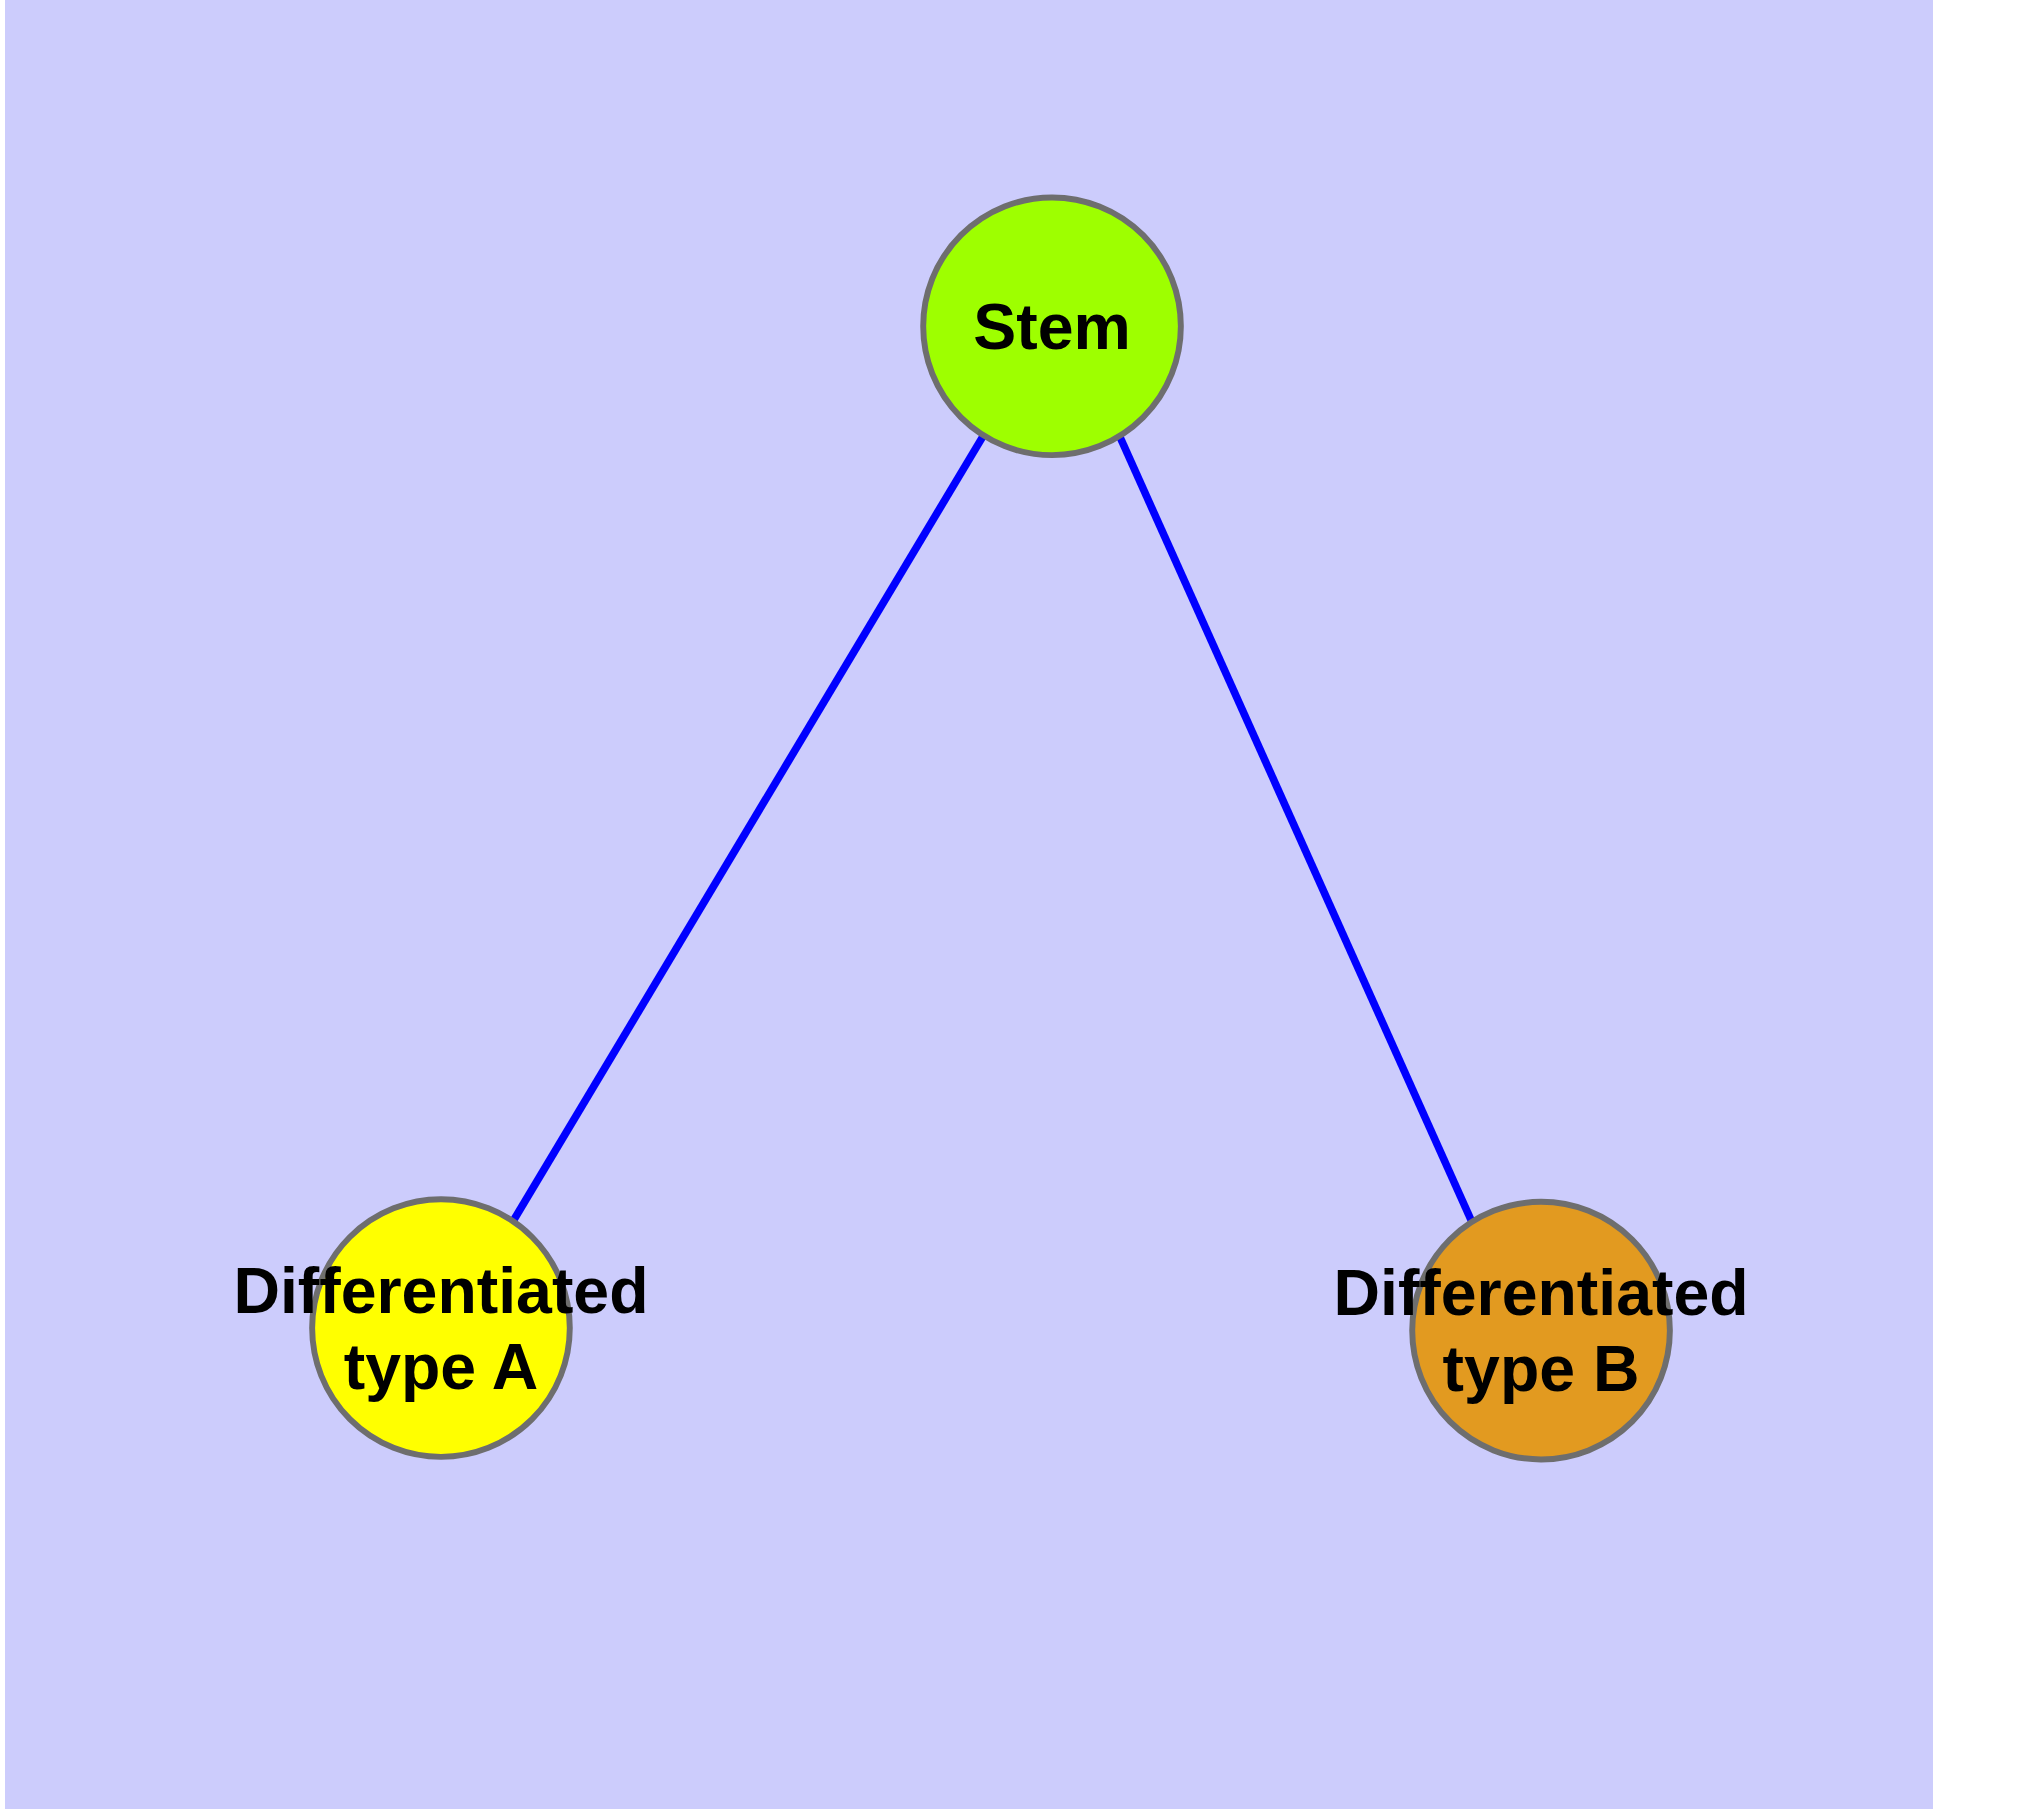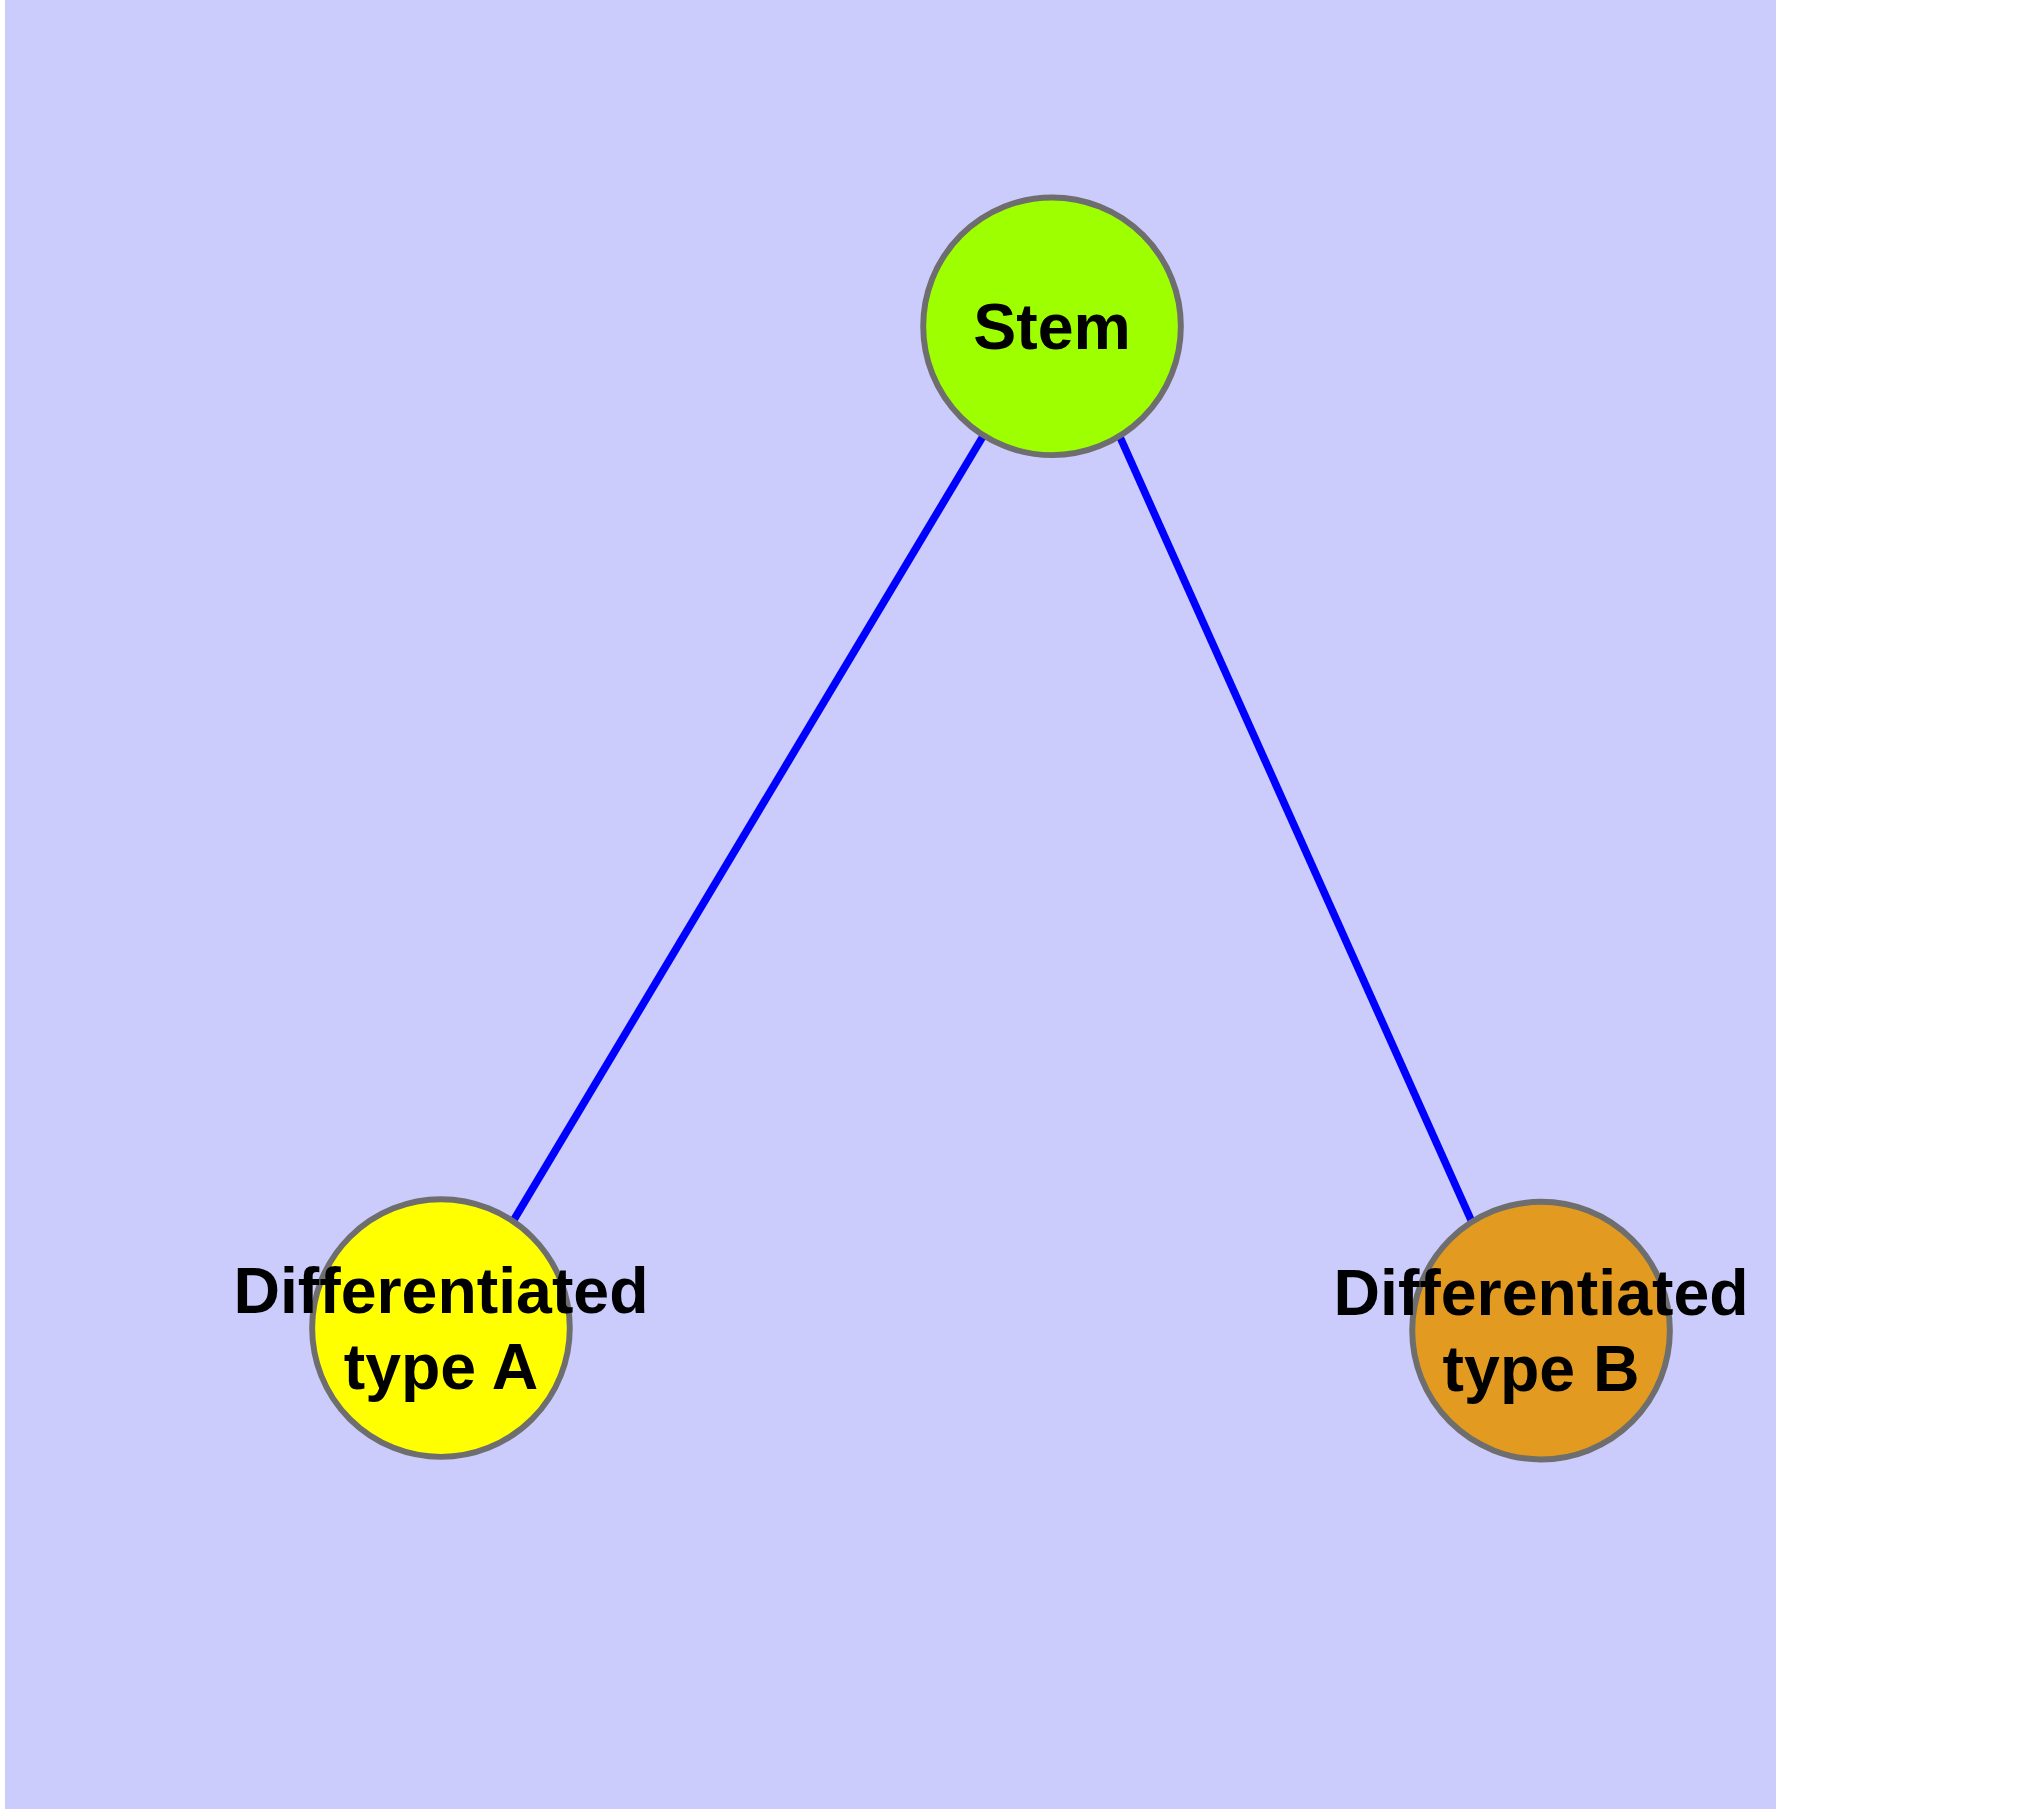--- a/index.html
+++ b/index.html
@@ -2,21 +2,21 @@
 <html style="font-size:13.6px"><head>
 <meta charset="utf-8">
 <style>
   html, body {
     margin: 0;
     padding: 0;
     background: #ffffff;
   }
   #canvas {
     position: relative;
-    width: 1776px;
+    width: 1933px;
     height: 1812px;
     background: #ffffff;
     overflow: hidden;
     font-family: "Liberation Sans", "DejaVu Sans", sans-serif;
   }
   #plot-bg {
     position: absolute;
     left: 5.1px;
     top: 0px;
     width: 2015px;

